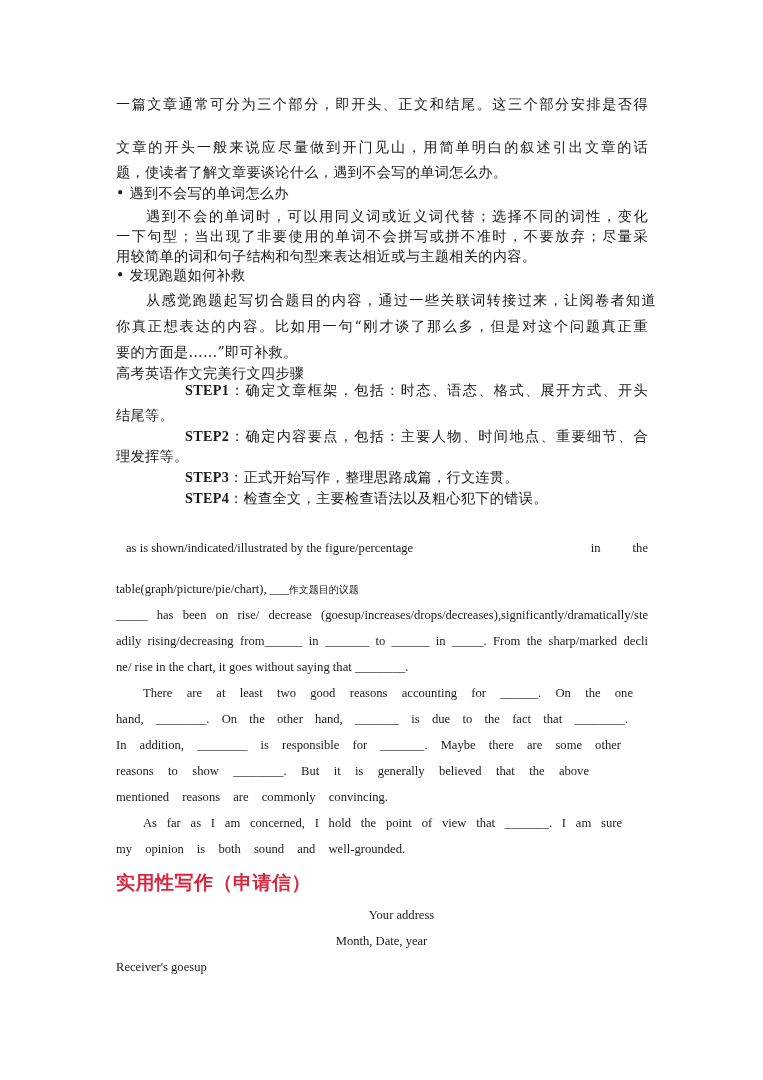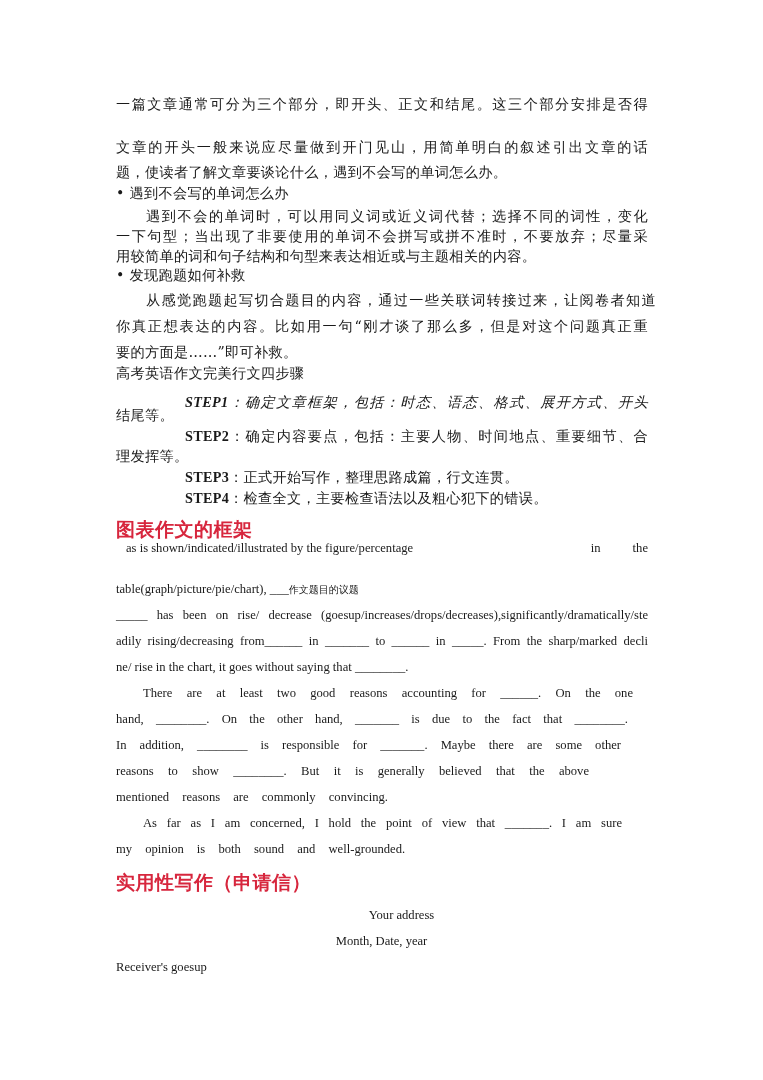--- a/index.html
+++ b/index.html
@@ -97,39 +97,38 @@
   <div class="line cn" style="top:265px;">
     <span>•</span>
     <span>发现跑题如何补救</span>
   </div>
   <div class="line cn" style="top:290px; left:146px; width:510px; text-align:justify; text-align-last:justify;">从感觉跑题起写切合题目的内容，通过一些关联词转接过来，让阅卷者知道</div>
   <div class="line cn justify" style="top:316px;">你真正想表达的内容。比如用一句“刚才谈了那么多，但是对这个问题真正重</div>
   <div class="line cn" style="top:342px;">要的方面是……”即可补救。</div>
 
   <div class="line cn" style="top:363px;">高考英语作文完美行文四步骤</div>
 
-  <div class="line cn indent2" style="top:392px; width:463px; text-align:justify; text-align-last:justify;font-style:italic;">
+  <div class="line cn indent2" style="top:380px; width:463px; text-align:justify; text-align-last:justify;">
     <span class="bold-step">STEP1</span><span>：确定文章框架，包括：时态、语态、格式、展开方式、开头</span>
   </div>
   <div class="line cn" style="top:405px;">结尾等。</div>
 
   <div class="line cn indent2" style="top:426px; width:463px; text-align:justify; text-align-last:justify;">
     <span class="bold-step">STEP2</span><span>：确定内容要点，包括：主要人物、时间地点、重要细节、合</span>
   </div>
   <div class="line cn" style="top:446px;">理发挥等。</div>
 
   <div class="line cn indent2" style="top:467px;">
     <span class="bold-step">STEP3</span><span>：正式开始写作，整理思路成篇，行文连贯。</span>
   </div>
 
   <div class="line cn indent2" style="top:488px;">
     <span class="bold-step">STEP4</span><span>：检查全文，主要检查语法以及粗心犯下的错误。</span>
   </div>
 
-  <div class="heading" style="top:516px;">图表作文的框架</div>
 
   <div class="line en" style="top:538px; left:126px; width:522px;">
     <div class="split" style="width:522px;">
       <span>as is shown/indicated/illustrated by the figure/percentage</span>
       <span class="right"><span>in</span><span>the</span></span>
     </div>
   </div>
   <div class="line en" style="top:579px;">
     <span>table(graph/picture/pie/chart), ___</span><span class="cn" style="font-size:10px;">作文题目的议题</span>
   </div>

